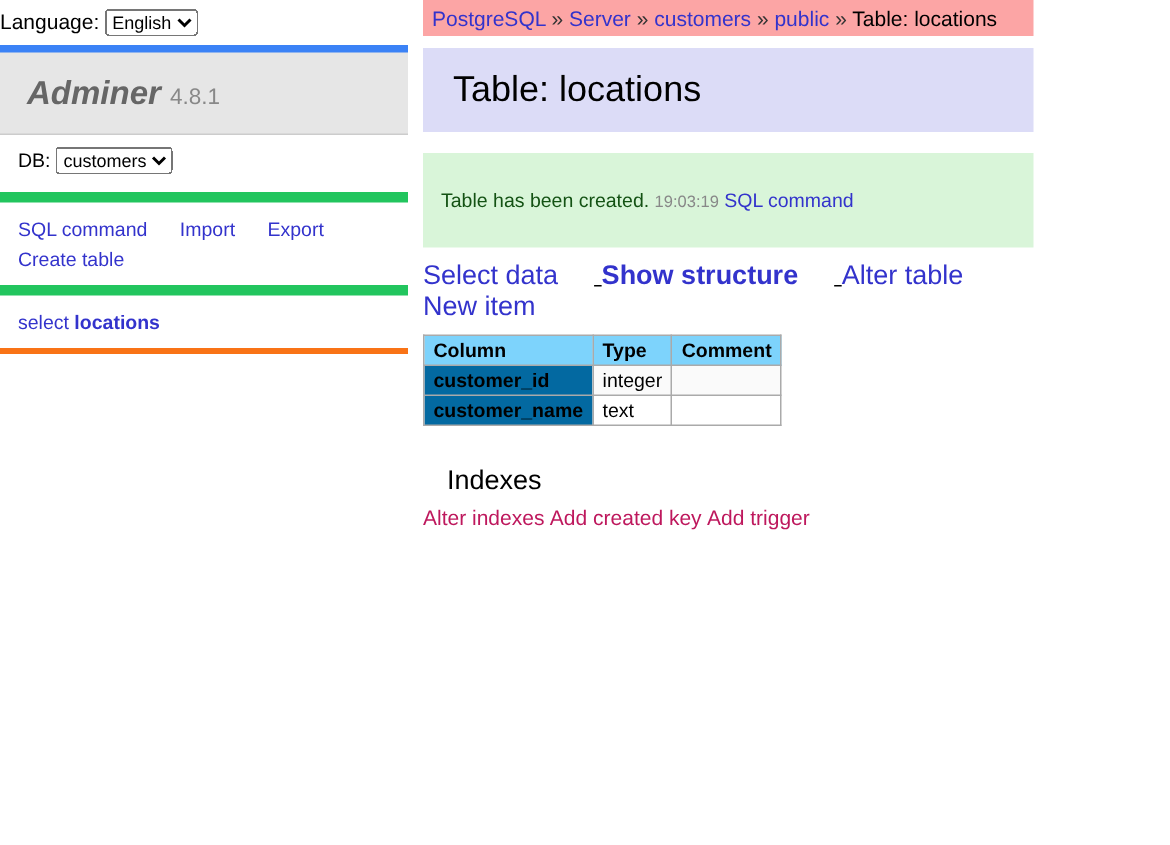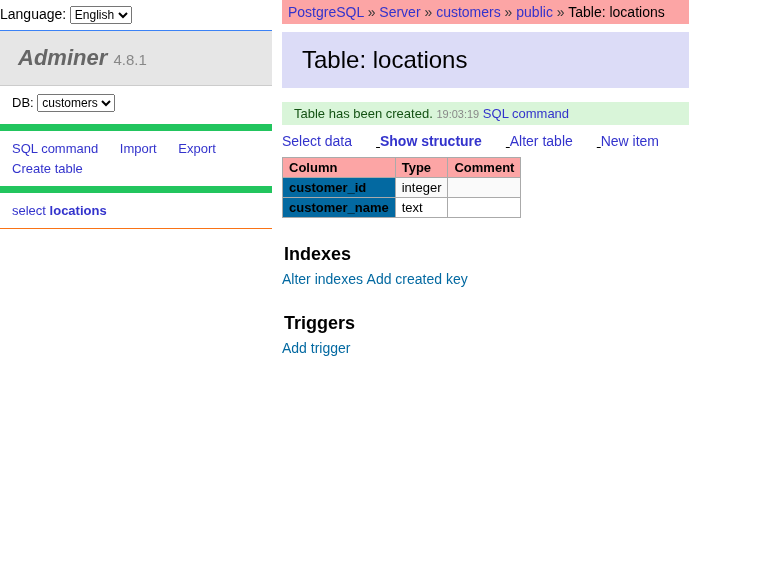--- a/index.html
+++ b/index.html
@@ -1,50 +1,50 @@
 <!DOCTYPE html>
 <html><head>
 <meta charset="utf-8">
 <style>
   * { box-sizing: border-box; }
   body { margin: 0; font-family: Verdana, Arial, sans-serif; font-size: 13px; color: #000; background: #fff; }
   .page { display: flex; width: 704px; height: 563px; }
   .sidebar { width: 272px; flex-shrink: 0; }
   .lang-row { padding: 6px 0 6px 0; }
   .lang-label { font-size: 14px; }
-  .logo-box { background: #e6e6e6; border-top: 1px solid #3b82f6; border-bottom: 1px solid #ccc; padding: 14px 18px; }
+  .logo-box { background: #e6e6e6; border-top: 5px solid #3b82f6; border-bottom: 1px solid #ccc; padding: 14px 18px; }
   .logo-link { color: #666; text-decoration: none; font-style: italic; font-weight: bold; font-size: 22px; }
   .logo-version { color: #888; font-size: 15px; font-style: normal; font-weight: normal; }
   .side-block { padding: 8px 12px 8px 12px; border-bottom: 7px solid #22c55e; }
   .db-row { margin-bottom: 4px; }
   .links-row a { color: #3333cc; text-decoration: none; margin-right: 18px; display: inline-block; line-height: 1.5; }
   .table-list a { color: #3333cc; text-decoration: none; }
-  .table-list { padding: 10px 12px; border-bottom: 1px solid #f97316; }
+  .table-list { padding: 10px 12px; border-bottom: 4px solid #f97316; }
   .table-name { font-weight: bold; }
 
   .main { flex: 1; padding: 0 15px 0 10px; }
   .breadcrumb { background: #fca5a5; padding: 4px 6px; font-size: 14px; }
   .breadcrumb a { color: #3333cc; text-decoration: none; }
   .sep { color: #333; }
   .page-title { background: #dcdcf7; padding: 14px 20px; margin: 8px 0 14px 0; font-size: 24px; font-weight: normal; }
-  .message { background: #d9f5d9; padding: 4px 12px; margin: 0 0 8px 0; color: #145214; }
+  .message { background: #d9f5d9; padding: 24px 12px; margin: 0 0 8px 0; color: #145214; }
   .message .ts { color: #888; font-size: 11px; }
   .message a { color: #3333cc; text-decoration: none; }
-  .tabs { margin: 4px 0 8px 0; font-size: 14px; text-decoration: underline; }
+  .tabs { margin: 4px 0 8px 0; font-size: 18px; text-decoration: underline; }
   .tabs a { color: #3333cc; text-decoration: none; margin-right: 24px; display: inline-block; }
   .tabs a.active { font-weight: bold; }
 
   table.cols { border-collapse: collapse; }
   table.cols th, table.cols td { border: 1px solid #aaa; padding: 2px 6px; font-size: 13px; text-align: left; }
-  table.cols thead th { background: #fca5a5; }
+  table.cols thead th { background: #7dd3fc; }
   table.cols tbody th { background: #0369a1; }
   table.cols tbody tr:nth-child(odd) td { background: #fafafa; }
 
-  h3.section { font-size: 18px; font-weight: bold; margin: 26px 0 6px 2px; }
-  .section-link { color: #0369a1; text-decoration: none; font-size: 14px; }
+  h3.section { font-size: 18px; font-weight: normal; margin: 26px 0 6px 16px; }
+  .section-link { color: #be185d; text-decoration: none; font-size: 14px; }
   select { font-size: 12px; }
 </style>
 </head>
 <body>
 
 <div class="page">
   <aside class="sidebar">
     <div class="lang-row">
       <span class="lang-label">Language:</span>
       <select>
@@ -124,16 +124,15 @@
             <td></td>
           </tr>
         </tbody>
     </table>
 
     <h3 class="section">Indexes</h3>
     <a href="#" class="section-link">Alter indexes</a>
 
     <a href="#" class="section-link">Add created key</a>
 
-    <h3 class="section">Triggers</h3>
     <a href="#" class="section-link">Add trigger</a>
   </main>
 </div>
 
 </body></html>

